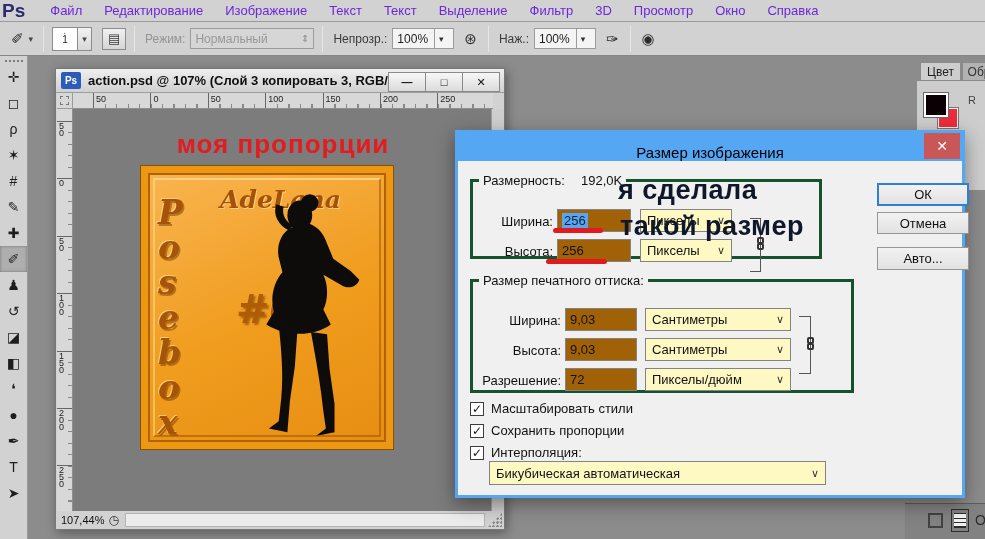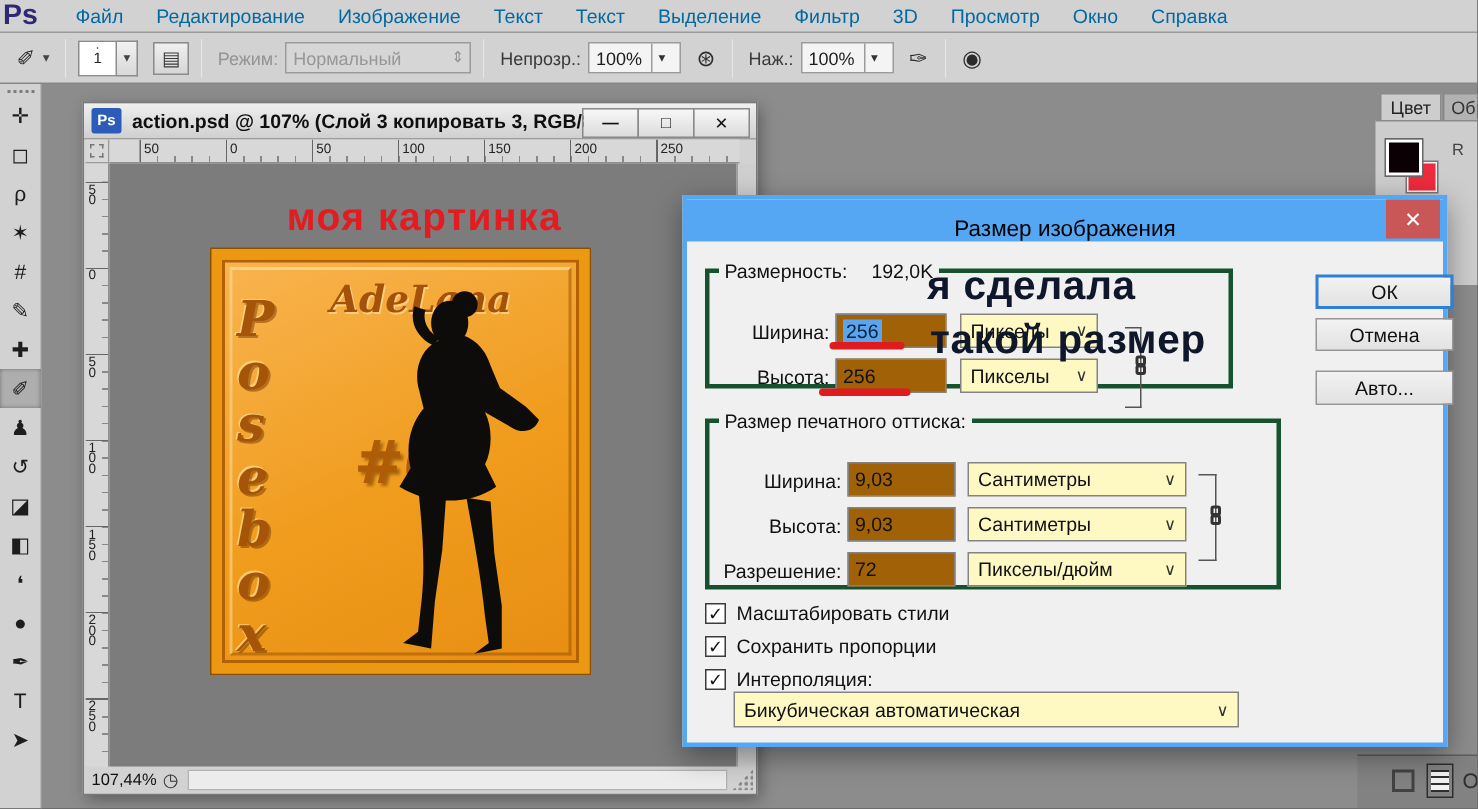--- a/index.html
+++ b/index.html
@@ -4,21 +4,21 @@
 <style>
   *{box-sizing:border-box;margin:0;padding:0}
   html,body{background:#555}
   #app{position:relative;width:985px;height:539px;background:#8c8c8c;overflow:hidden;
        font-family:"Liberation Sans","DejaVu Sans",sans-serif;-webkit-font-smoothing:antialiased}
 
   
   #menubar{position:absolute;left:0;top:0;width:985px;height:22px;background:#d2d2d2;
            border-bottom:1px solid #9a9a9a;display:flex;align-items:center}
   #pslogo{font-weight:bold;font-size:19px;color:#2e2a72;margin:0 14px 0 2px;line-height:20px}
-  .mi{font-size:13px;color:#0369a1;padding:0 11px;cursor:default}
+  .mi{font-size:13px;color:#6d28d9;padding:0 11px;cursor:default}
 
   
   #optbar{position:absolute;left:0;top:22px;width:985px;height:34px;background:#d2d2d2;
           border-bottom:1px solid #878787;display:flex;align-items:center;font-size:12px;color:#3a3a3a}
   .sep{width:1px;height:26px;background:#aaa;border-right:1px solid #e6e6e6;margin:0 8px}
   .oicon{font-size:15px;color:#2c2c2c;padding:0 3px}
   .dd-arrow{font-size:9px;color:#444;padding:0 2px}
   #brushsize{width:26px;height:24px;background:#fff;border:1px solid #8c8c8c;text-align:center;
              font-size:10px;color:#222;line-height:10px;padding-top:3px}
   #brushsize b{display:block;font-size:6px;line-height:4px}
@@ -279,21 +279,21 @@
           <span>50</span>
           <span>0</span>
           <span>50</span>
           <span>100</span>
           <span>150</span>
           <span>200</span>
           <span>250</span>
         </div>
     </div>
     <div id="canvas">
-      <div id="cann">моя картинка</div>
+      <div id="cann">моя пропорции</div>
       <div id="artwork">
         <span id="sig">AdeLana</span>
         <div id="sidetext">Posebox</div>
         <span id="artnum">#01</span>
         <svg id="silhouette" viewBox="0 0 120 200">
           <g fill="#0d0c0a">
             <circle cx="63" cy="8" r="7"></circle>
             <ellipse cx="55" cy="18" rx="10" ry="12"></ellipse>
             <path d="M48,28 C40,32 36,42 38,52 L41,64 C34,72 31,84 34,96 L28,106 C44,116 66,116 80,106 L74,94 C78,86 78,74 74,66 L88,74 C94,78 101,76 103,70 L96,63 82,53 77,41 C74,31 67,25 59,24 Z"></path>
             <path d="M46,30 C38,26 33,18 36,9 L42,11 C40,17 44,24 50,26 Z"></path>

